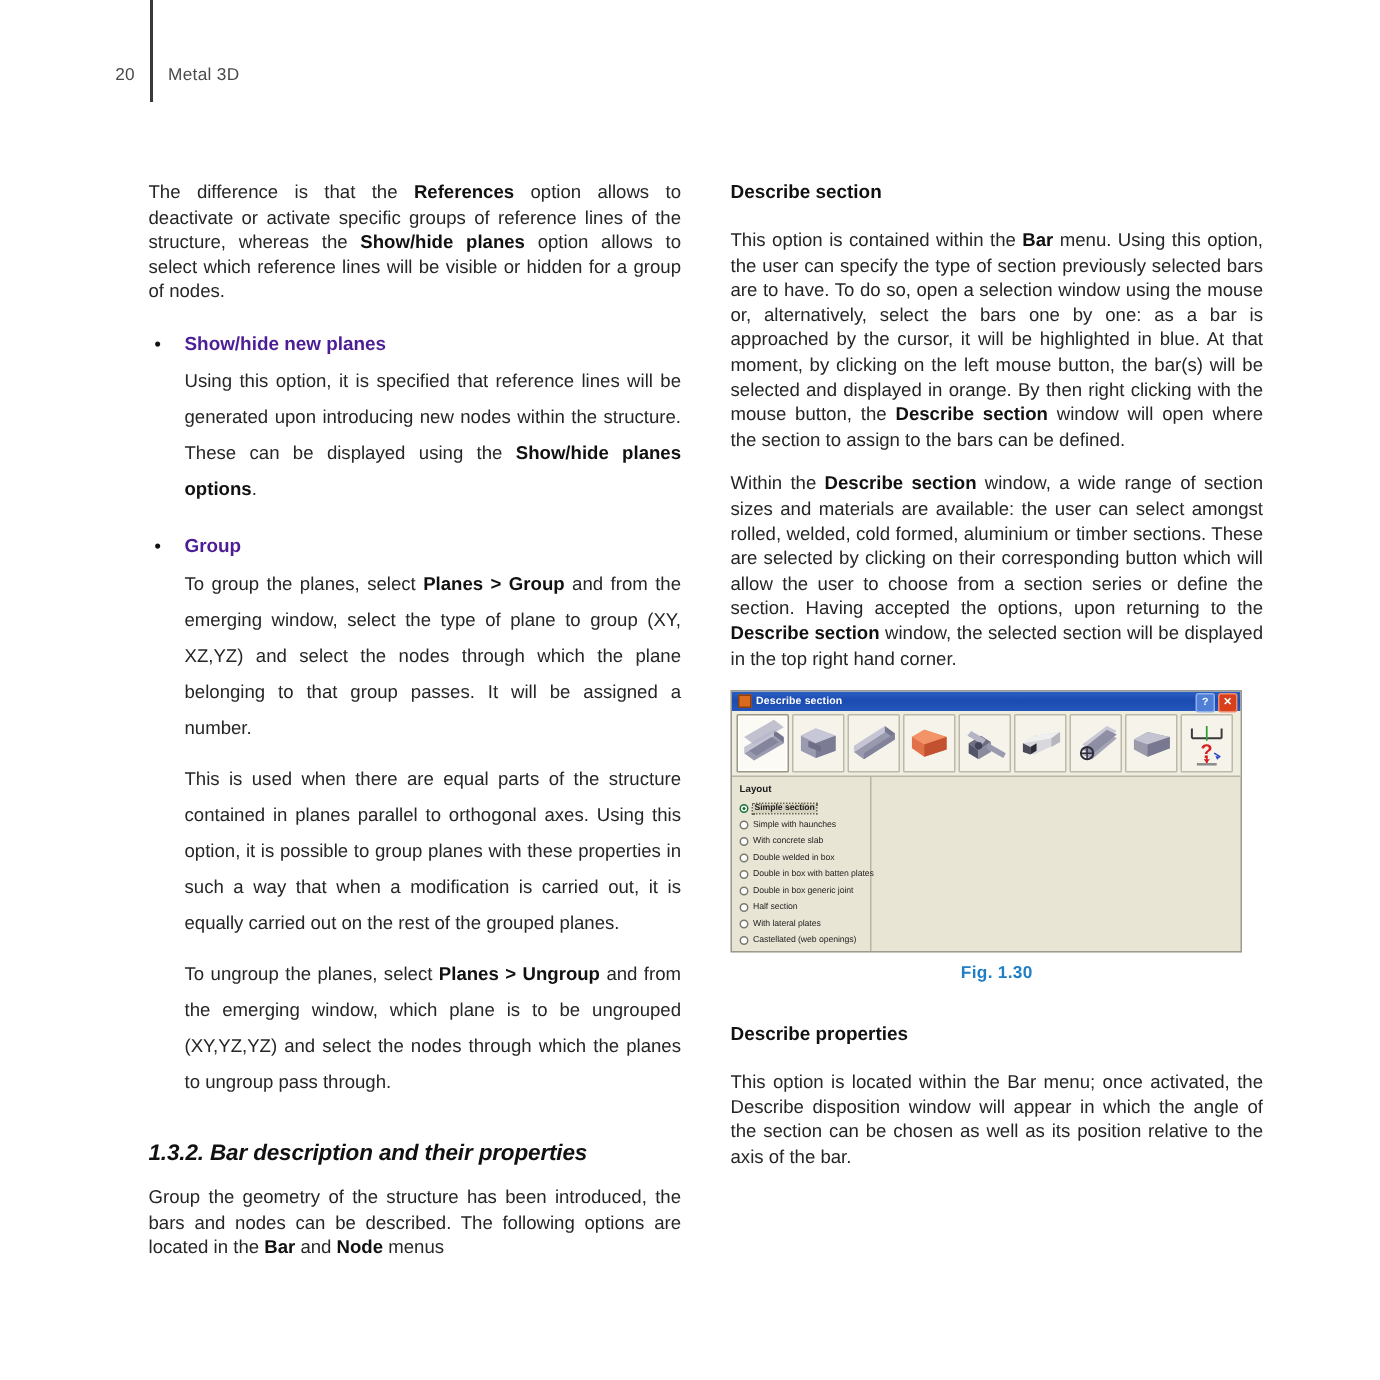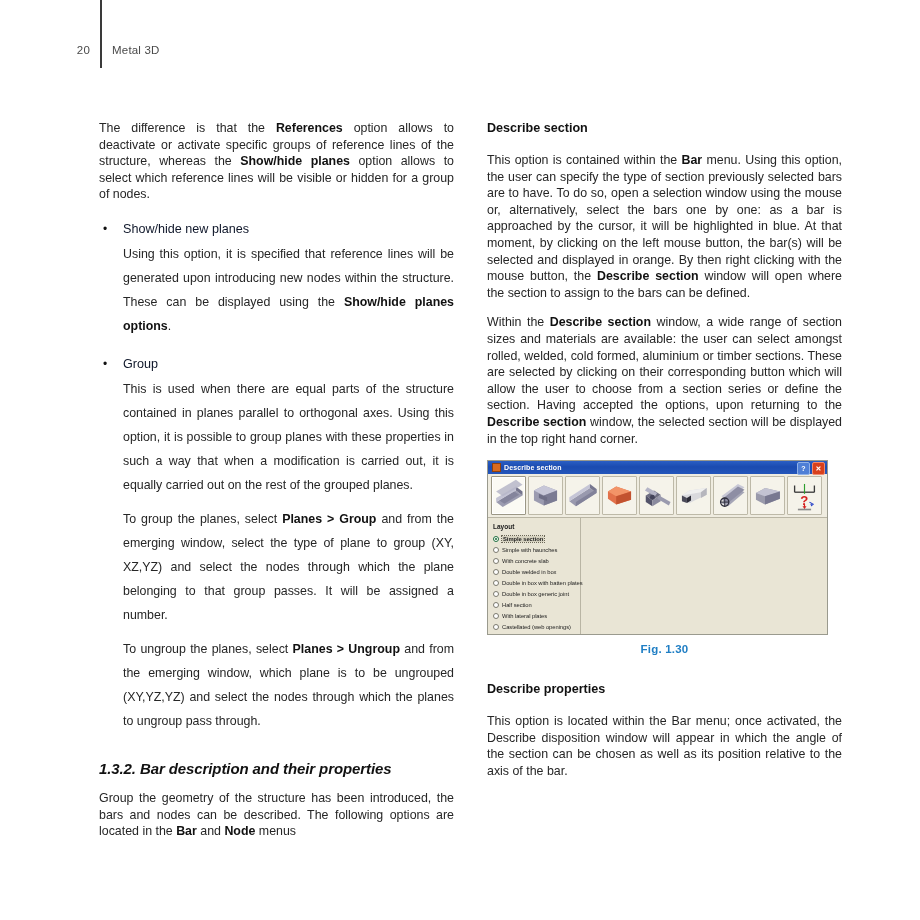--- a/index.html
+++ b/index.html
@@ -64,22 +64,22 @@
   }
   .para b, b { font-weight: bold; color: #111; margin-top: 48px; }
 
   .bullet-block { margin: 0 0 4px 0; }
   .bullet-head {
     position: relative;
     margin: 18px 0 4px 0;
     padding-left: 24px;
     font-size: 12.6px;
     line-height: 17px;
-    font-weight: normal;
-    color: #0f172a;
+    font-weight: bold;
+    color: #4c1d95;
   }
   .bullet-head::before {
     content: "\2022";
     position: absolute;
     left: 4px; top: 0;
     font-size: 12px;
     color: #111;
   }
   .bullet-body {
     margin: 0 0 10px 0;
@@ -277,22 +277,22 @@
 
   <p class="para"><span>The difference is that the </span><b>References</b><span> option allows to deactivate or activate specific groups of reference lines of the structure, whereas the </span><b>Show/hide planes</b><span> option allows to select which reference lines will be visible or hidden for a group of nodes.</span></p>
 
   <div class="bullet-block">
     <div class="bullet-head">Show/hide new planes</div>
     <div class="bullet-body"><span>Using this option, it is specified that reference lines will be generated upon introducing new nodes within the structure. These can be displayed using the </span><b>Show/hide planes options</b><span>.</span></div>
   </div>
 
   <div class="bullet-block">
     <div class="bullet-head">Group</div>
+    <div class="bullet-body"><span>To group the planes, select </span><b>Planes &gt; Group</b><span> and from the emerging window, select the type of plane to group (XY, XZ,YZ) and select the nodes through which the plane belonging to that group passes. It will be assigned a number.</span></div>
     <div class="bullet-body">This is used when there are equal parts of the structure contained in planes parallel to orthogonal axes. Using this option, it is possible to group planes with these properties in such a way that when a modification is carried out, it is equally carried out on the rest of the grouped planes.</div>
-    <div class="bullet-body"><span>To group the planes, select </span><b>Planes &gt; Group</b><span> and from the emerging window, select the type of plane to group (XY, XZ,YZ) and select the nodes through which the plane belonging to that group passes. It will be assigned a number.</span></div>
   </div>
 
   <div class="bullet-block">
     <div class="bullet-body"><span>To ungroup the planes, select </span><b>Planes &gt; Ungroup</b><span> and from the emerging window, which plane is to be ungrouped (XY,YZ,YZ) and select the nodes through which the planes to ungroup pass through.</span></div>
   </div>
 
   <h2 class="section-title">1.3.2. Bar description and their properties</h2>
 
   <p class="para"><span>Group the geometry of the structure has been introduced, the bars and nodes can be described. The following options are located in the </span><b>Bar</b><span> and </span><b>Node</b><span> menus</span></p>
 

